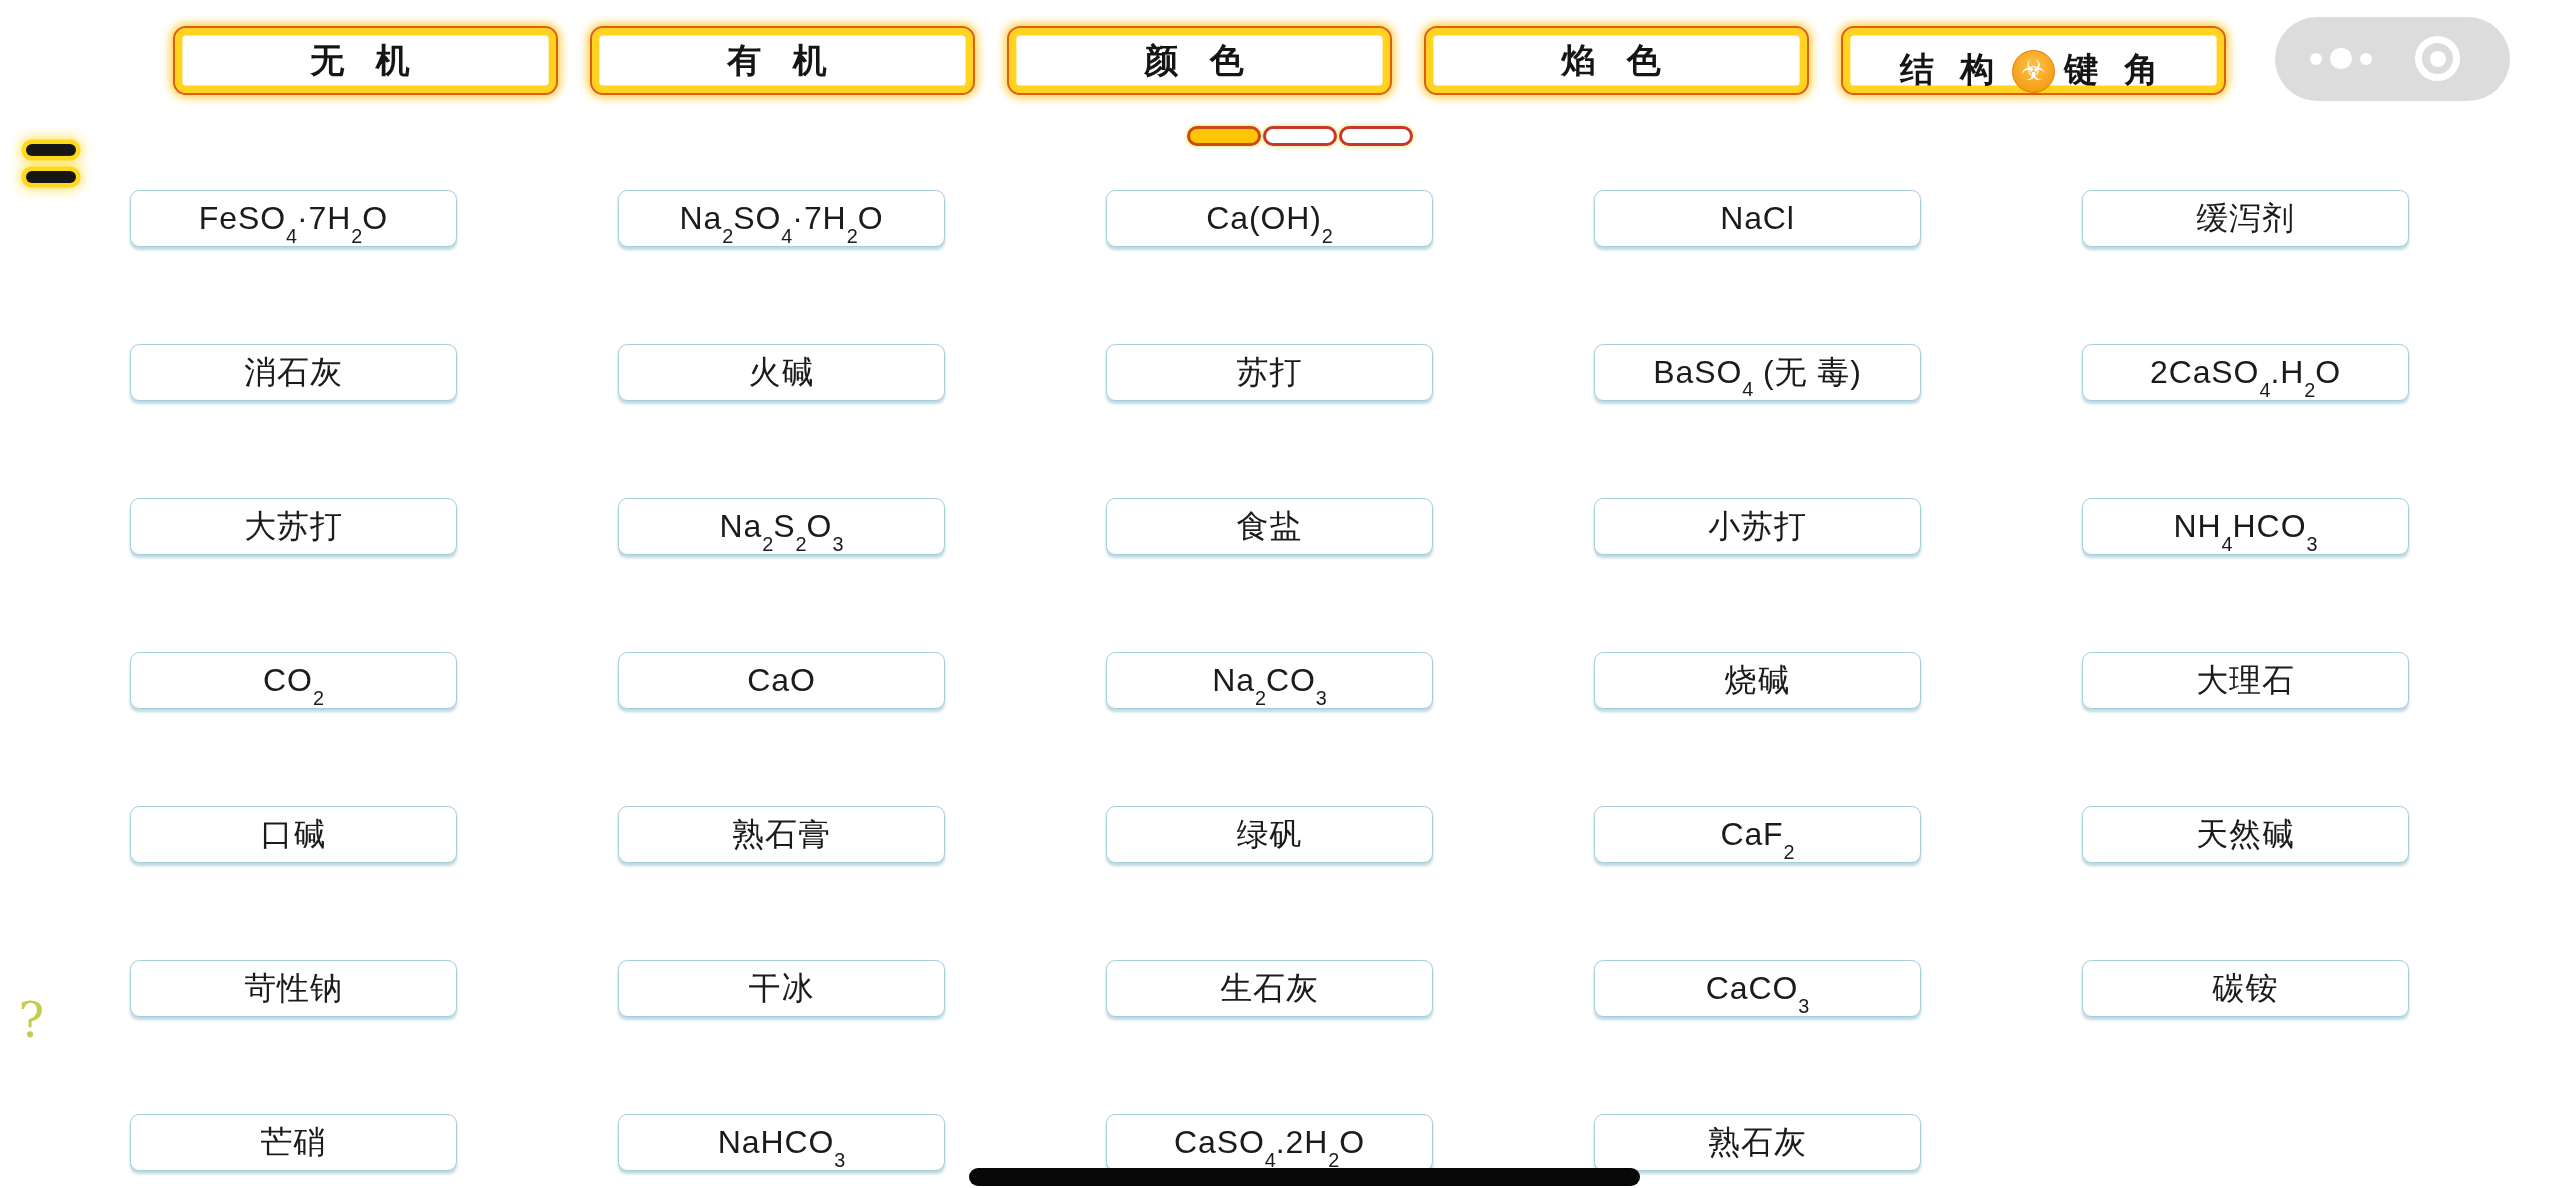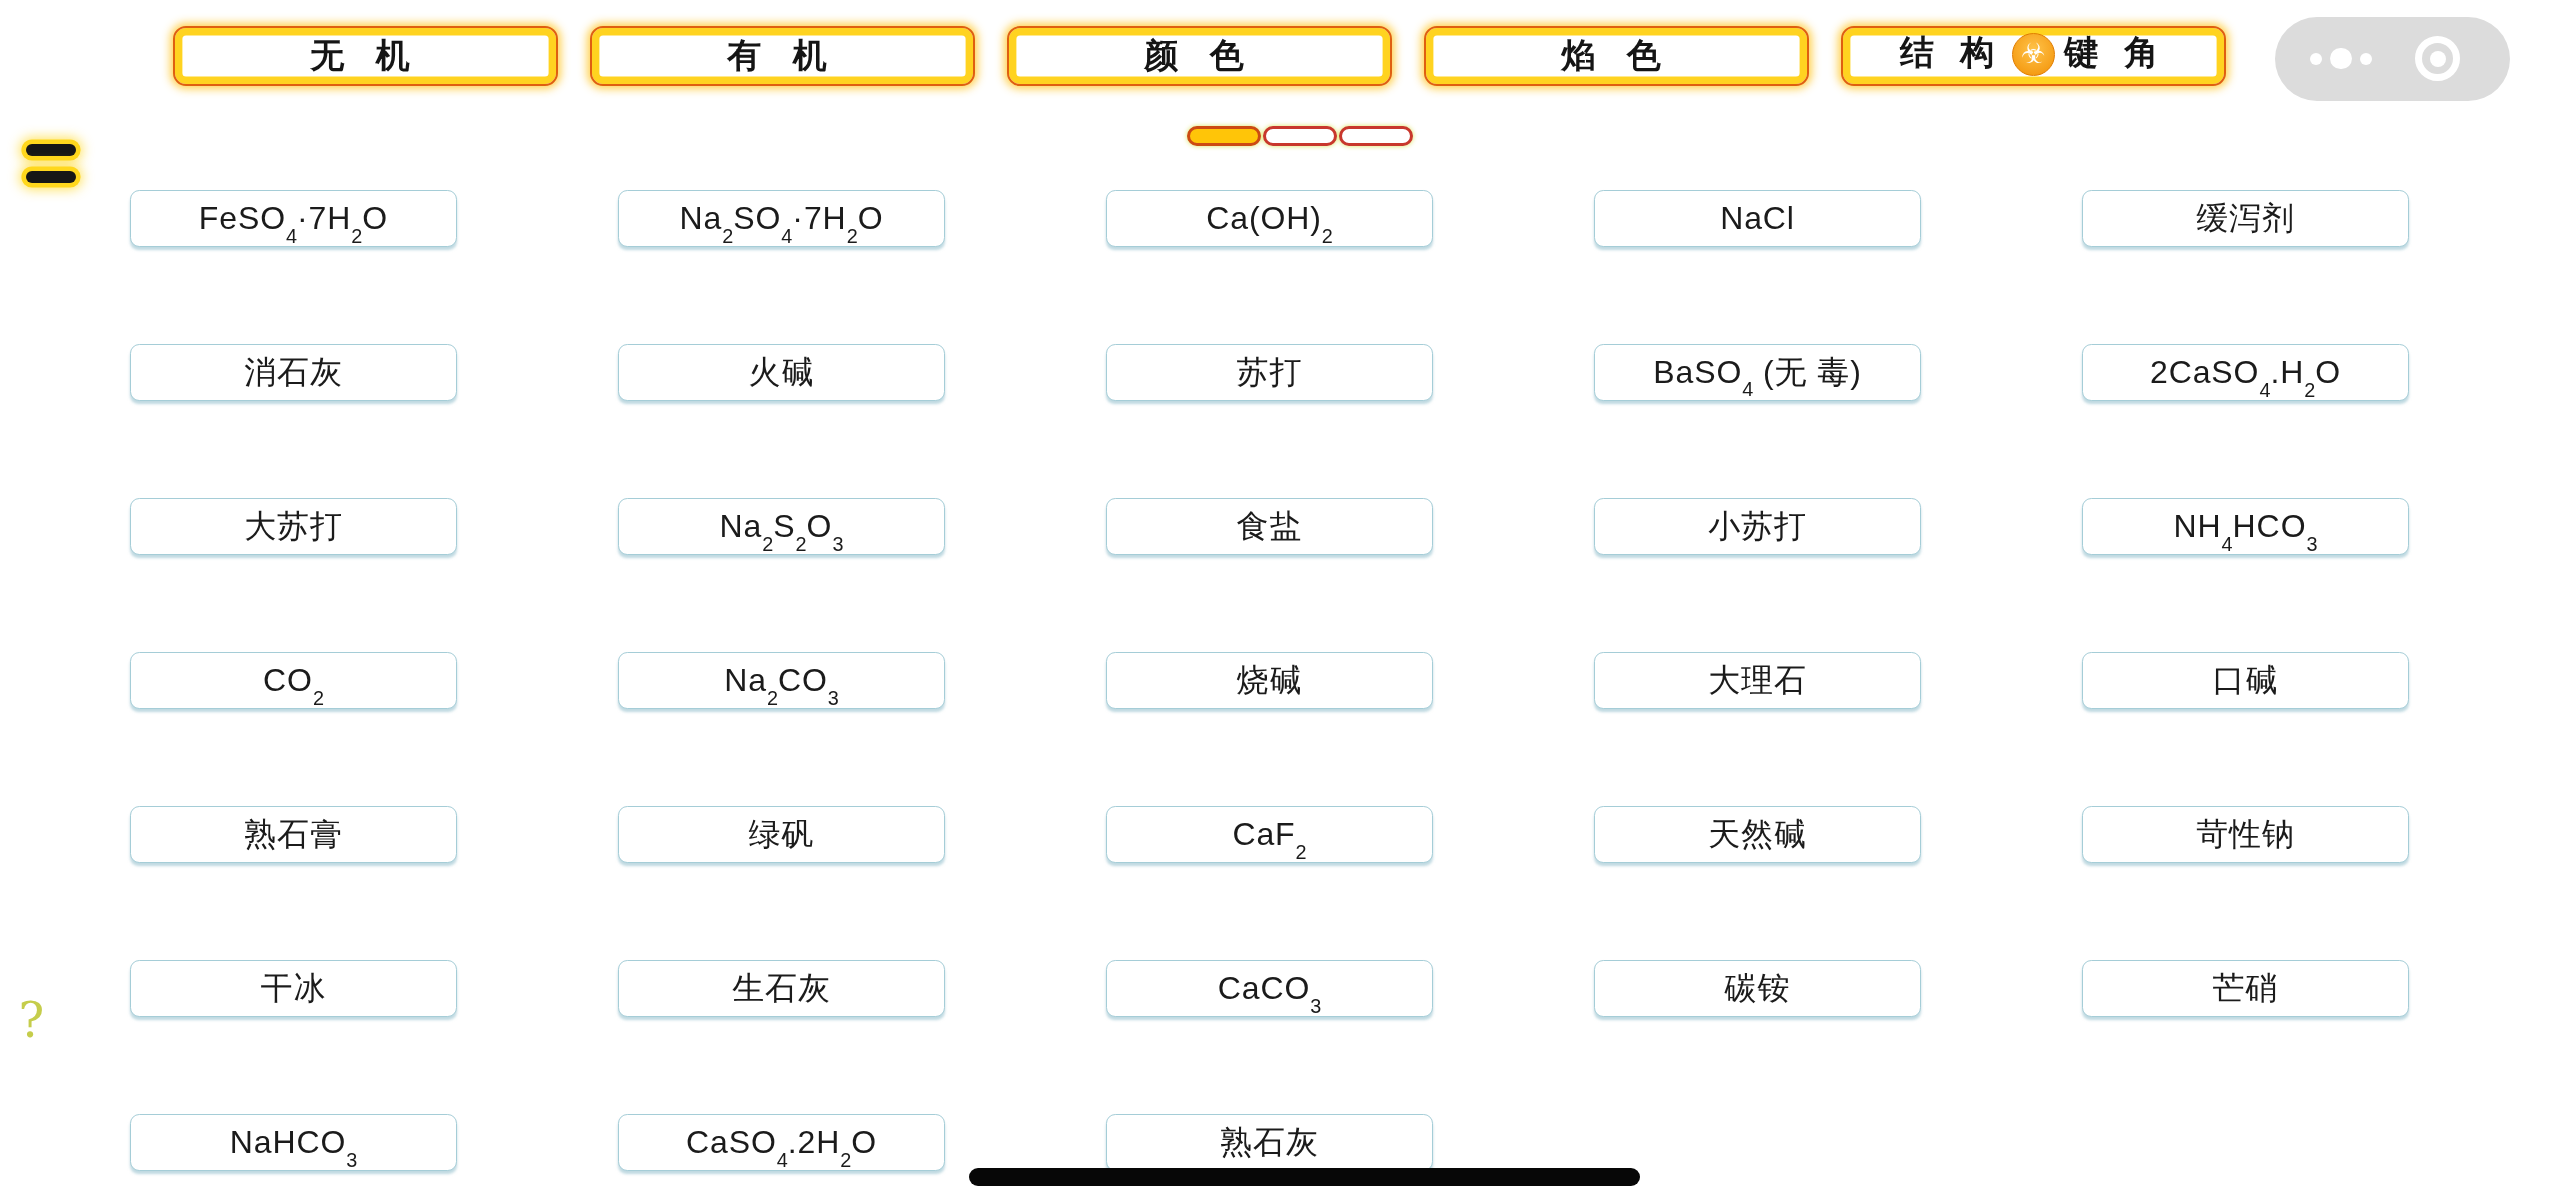--- a/index.html
+++ b/index.html
@@ -14,26 +14,26 @@
   .menu .bar{
     display:block;width:50px;height:12px;background:#161616;border-radius:6.5px;
     box-shadow:0 0 0 4.6px #ffd71d, 0 0 12px 6.5px rgba(255,215,29,.7);
     margin-bottom:15px;
   }
   .menu .bar:last-child{margin-bottom:0;}
 
   
   .tabs{position:absolute;left:173px;top:26px;display:flex;gap:32px;}
   .tab{
-    box-sizing:border-box;width:385px;height:60px;border-radius:13px;
+    box-sizing:border-box;width:385px;height:69px;border-radius:13px;
     background:#ffffff;border:2.8px solid #df5f10;
     box-shadow:inset 0 0 0 7.4px #ffd320, 0 0 8.4px 2.8px rgba(255,205,64,.9);
     display:flex;align-items:center;justify-content:center;
     font-size:34px;font-weight:600;letter-spacing:11px;color:#151515;
-    font-family:"Liberation Sans",sans-serif;padding:8px;cursor:pointer;
+    font-family:"Liberation Sans",sans-serif;padding:0;cursor:pointer;
   }
   .tab.tab5{letter-spacing:8.4px;align-items:flex-end;}
   .bio{
     width:43px;height:43px;border-radius:50%;
     background:radial-gradient(circle at 50% 38%, #ffc34a, #f29004);
     border:1.9px solid #e07c00;box-sizing:border-box;
     color:#ffffff;font-size:28px;line-height:39px;text-align:center;
     letter-spacing:0;margin:0 9.3px;flex:0 0 auto;
     font-family:"DejaVu Sans",sans-serif;
   }
@@ -161,20 +161,23 @@
     <div class="cell">
       <span class="txt">小苏打</span>
     </div>
     <div class="cell">
       <span class="txt">NH<sub>4</sub>HCO<sub>3</sub></span>
     </div>
     <div class="cell">
       <span class="txt">CO<sub>2</sub></span>
     </div>
     <div class="cell">
+      <span class="txt">CaO</span>
+    </div>
+    <div class="cell">
       <span class="txt">Na<sub>2</sub>CO<sub>3</sub></span>
     </div>
     <div class="cell">
       <span class="txt">烧碱</span>
     </div>
     <div class="cell">
       <span class="txt">大理石</span>
     </div>
     <div class="cell">
       <span class="txt">口碱</span>

